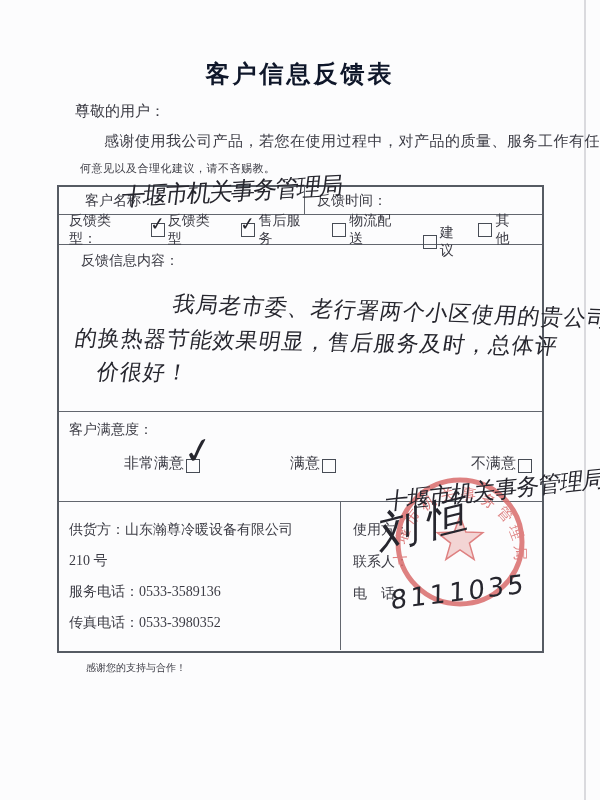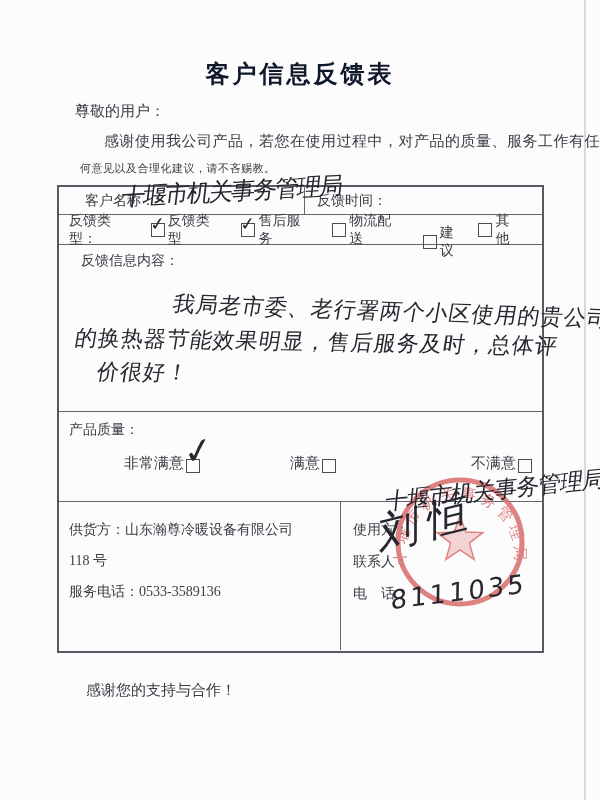--- a/index.html
+++ b/index.html
@@ -18,21 +18,21 @@
     background:#dadade;
   }
   .title{
     position:absolute;left:0;top:58px;width:600px;
     text-align:center;font-size:24px;font-weight:bold;letter-spacing:3px;
     font-family:"Liberation Sans","DejaVu Sans",sans-serif;color:#0f172a;
   }
   .salutation{position:absolute;left:75px;top:102px;font-size:15px;}
   .intro1{position:absolute;left:104px;top:132px;font-size:15px;letter-spacing:0.5px;}
   .intro2{position:absolute;left:80px;top:161px;font-size:11px;letter-spacing:0.5px;}
-  .closing{position:absolute;left:86px;top:681px;font-size:15px;}
+  .closing{position:absolute;left:86px;top:661px;font-size:10px;}
 
   .tbl{
     position:absolute;left:57px;top:185px;width:487px;height:468px;
     border:2px solid #565b63;box-sizing:border-box;font-size:14px;
   }
   .row{position:relative;box-sizing:border-box;border-bottom:1px solid #62666e;}
   .r1{height:28px;display:flex;}
   .r2{height:30px;display:flex;align-items:center;padding-left:10px;}
   .r3{height:167px;}
   .r4{height:90px;}
@@ -147,21 +147,21 @@
     <div class="row r3">
       <span class="r3-label">反馈信息内容：</span>
       <div class="hw hw-content">
         <span class="hw-line hw-line1">我局老市委、老行署两个小区使用的贵公司生产</span>
         <span class="hw-line hw-line2">的换热器节能效果明显，售后服务及时，总体评</span>
         <span class="hw-line hw-line3">价很好！</span>
       </div>
     </div>
 
     <div class="row r4">
-      <span class="r4-label">产品质量：</span>
+      <span class="r4-label">客户满意度：</span>
       <div class="sat-row">
         <span class="sat-opt o0">
           <span>非常满意</span>
           <span class="checkbox big checked">
               <span class="mark">✓</span>
             </span>
         </span>
         <span class="sat-opt o1">
           <span>满意</span>
           <span class="checkbox"></span>
@@ -171,23 +171,26 @@
           <span class="checkbox"></span>
         </span>
       </div>
     </div>
 
     <div class="row r5">
       <div class="r5-left">
         <div class="sup-line">
           <span>供货方：</span><span>山东瀚尊冷暖设备有限公司</span>
         </div>
-        <div class="sup-line">118 号</div>
+        <div class="sup-line">210 号</div>
         <div class="sup-line">
           <span>服务电话：</span><span>0533-3589136</span>
+        </div>
+        <div class="sup-line">
+          <span>传真电话：</span><span>0533-3980352</span>
         </div>
       </div>
       <div class="r5-right">
         <div>使用方：</div>
         <div>联系人：</div>
         <div>电　话：</div>
 
         <svg class="stamp" width="136" height="136" viewBox="0 0 136 136" xmlns="http://www.w3.org/2000/svg" xmlns:xlink="http://www.w3.org/1999/xlink">
           <circle cx="68" cy="68" r="62" fill="none" stroke-width="5" stroke="#d96c6c"></circle>
           <polygon points="68,42 73.8,58 90.8,58.6 77.4,69.1 82.1,85.4 68,75.9 53.9,85.4 58.6,69.1 45.2,58.6 62.2,58" fill="#eaa6a6" fill-opacity="0.55" stroke-width="1.5" stroke="#d96c6c"></polygon>

